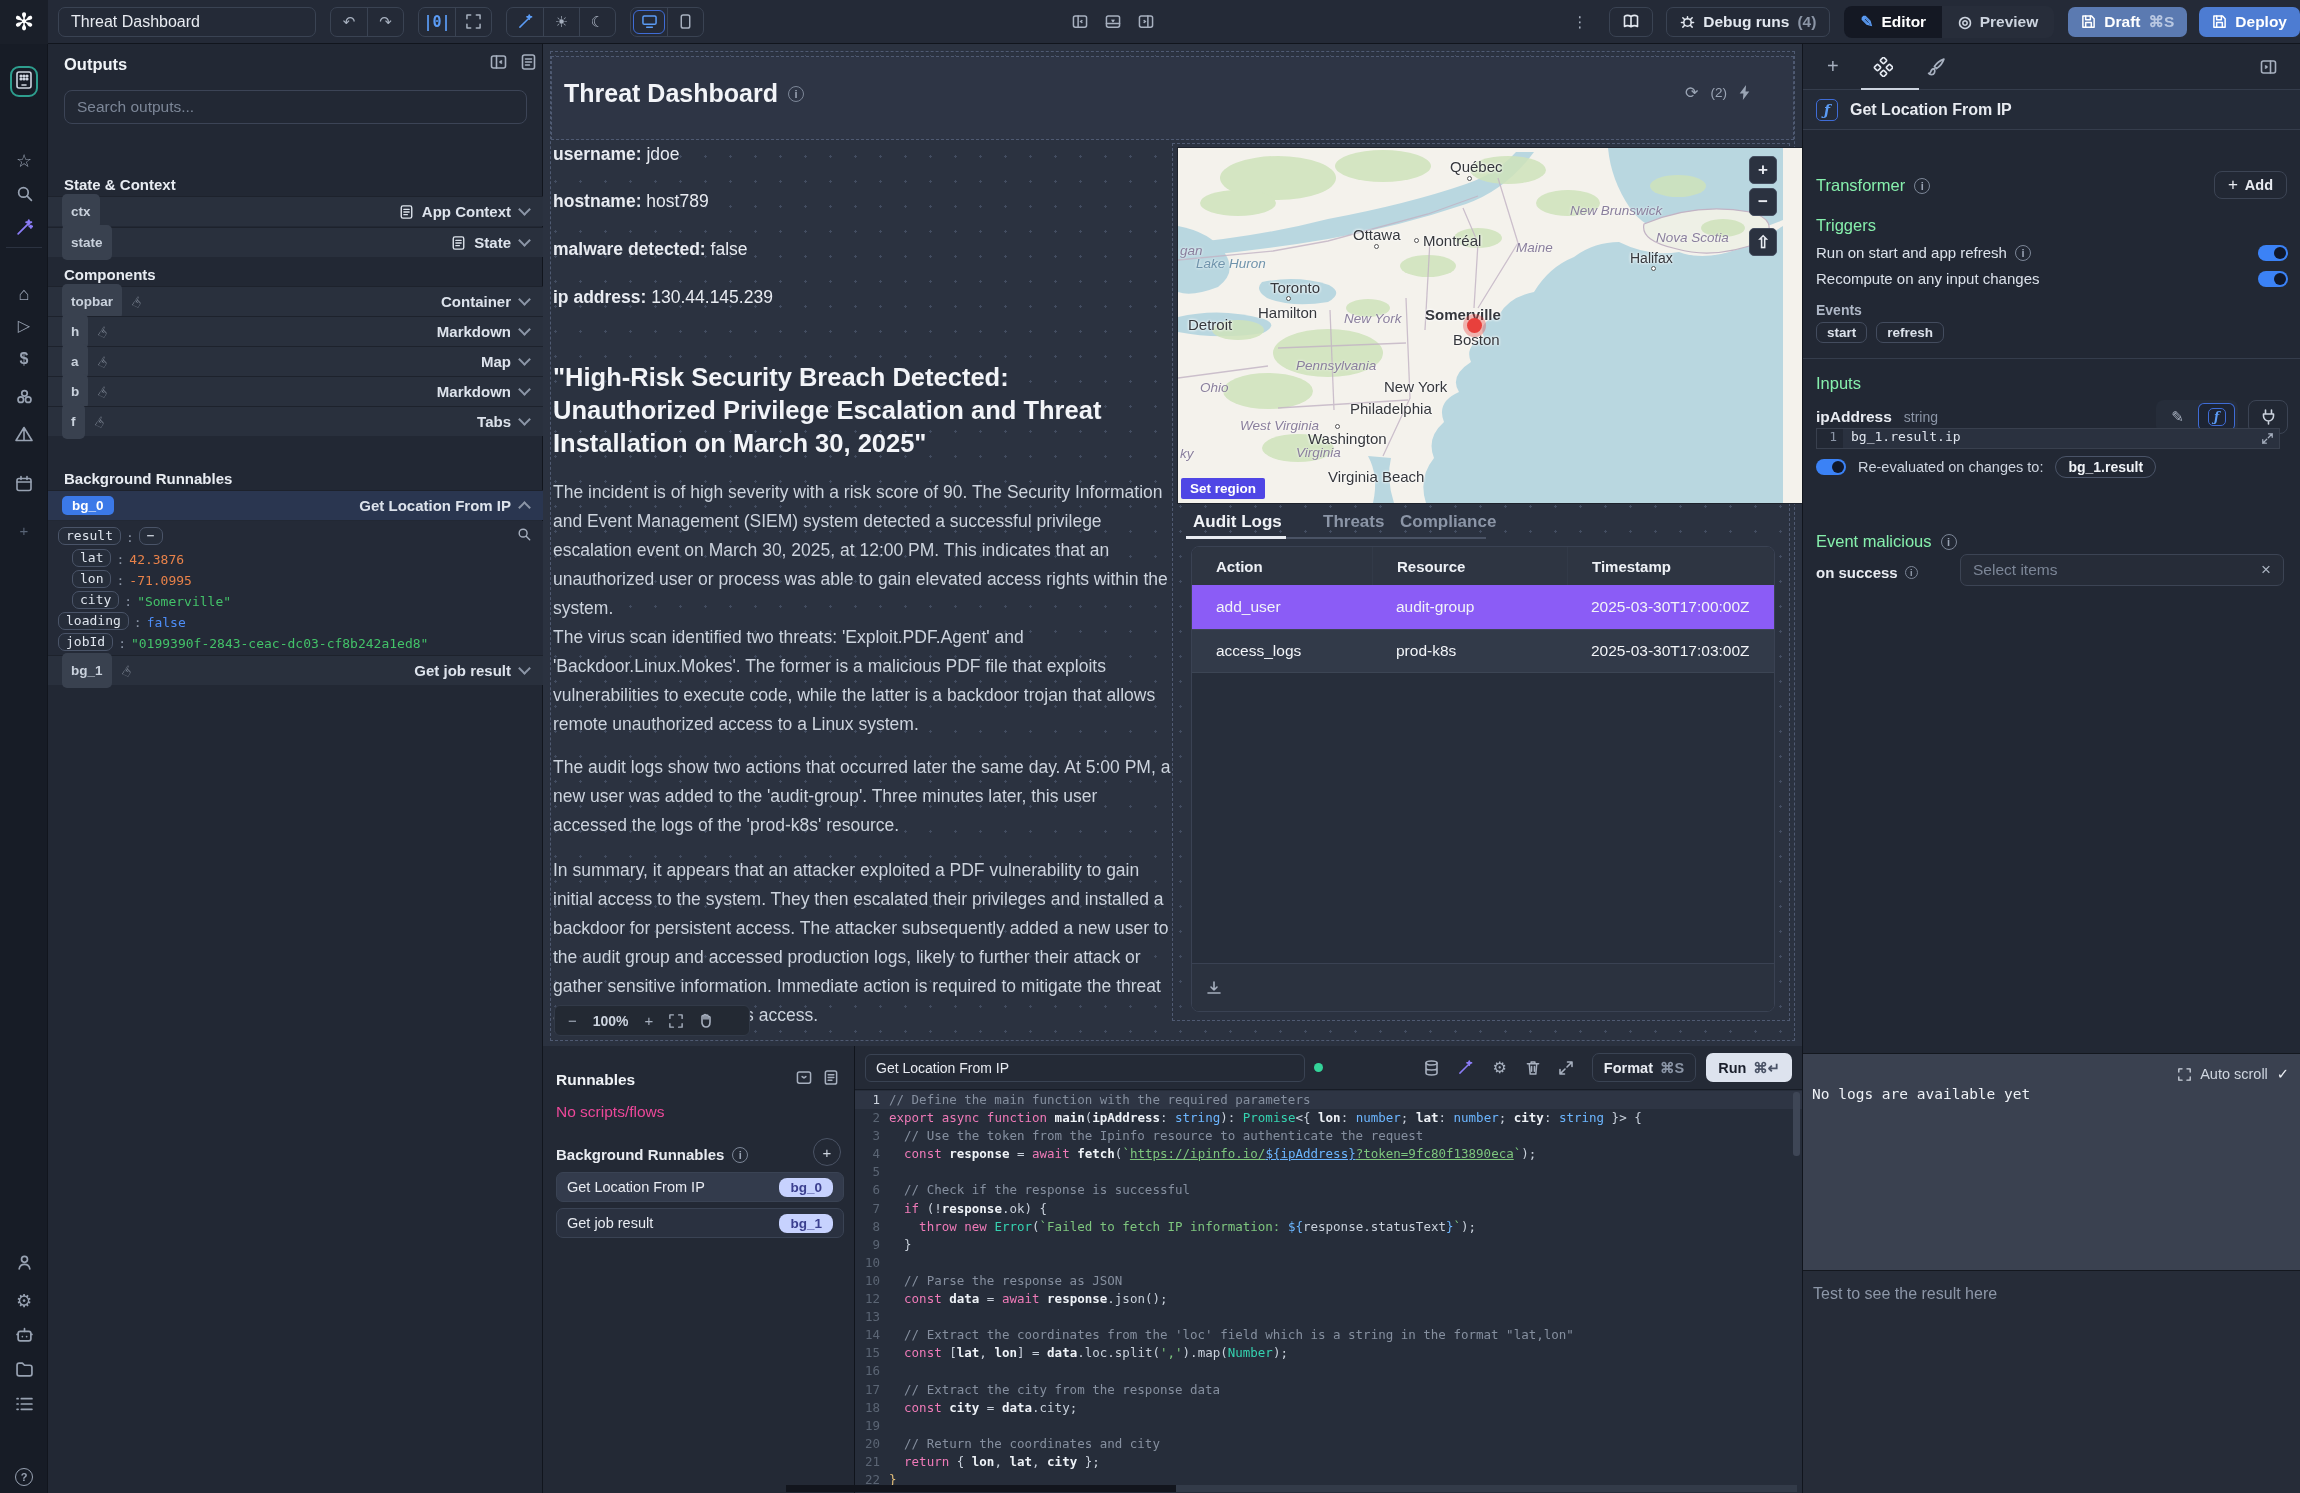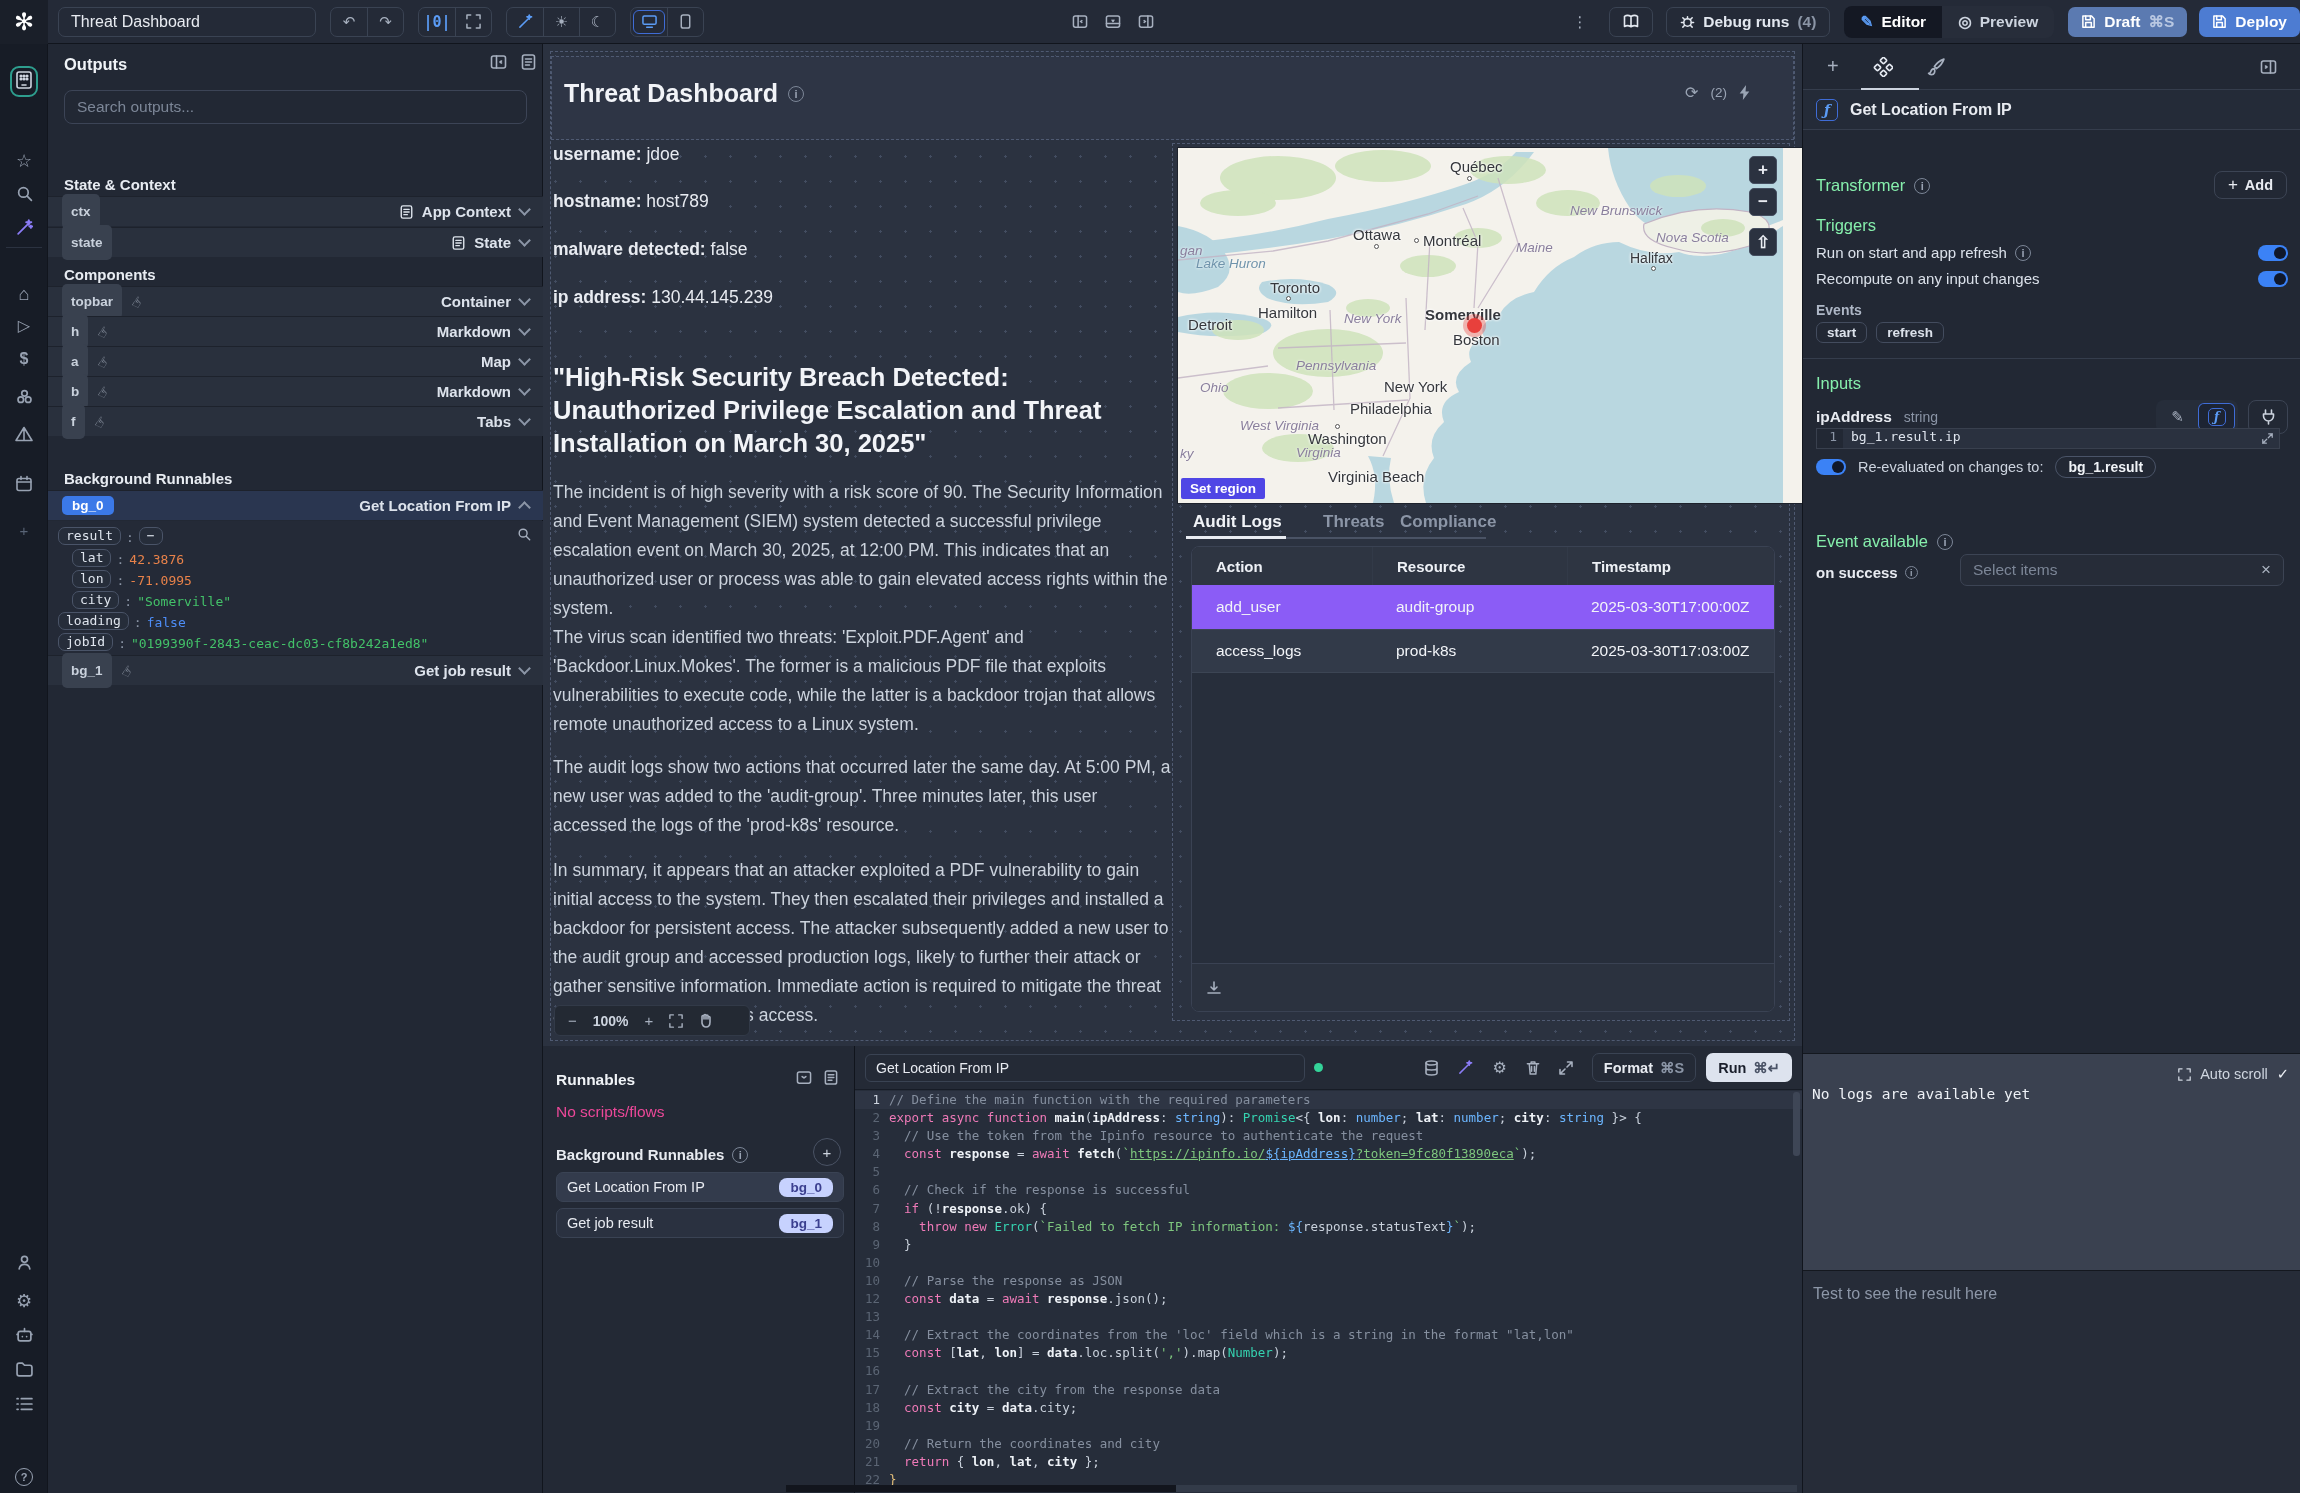--- a/index.html
+++ b/index.html
@@ -789,21 +789,21 @@
           <path d="M8.5 1H13v4.5M13 1 8 6M5.5 13H1V8.5M1 13l5-5"></path>
         </svg>
       </span>
   </div>
   <div class="irow" style="top:412px;gap:12px">
     <span class="tog"></span>
     <span style="font-size:14.5px;color:#cdd4df">Re-evaluated on changes to:</span>
     <span class="rbadge">bg_1.result</span>
   </div>
   <div class="irow" style="top:488px">
-      <span class="ilab">Event available</span>
+      <span class="ilab">Event malicious</span>
       <span class="infoc" style="margin-left:9px">i</span>
     </div>
   <div class="irow" style="top:520px">
       <span style="font-weight:700;font-size:15px">on success</span>
       <span class="infoc" style="margin-left:7px;width:13px;height:13px;font-size:9px">i</span>
     </div>
   <div id="selbox">
     <span>Select items</span>
     <span style="margin-left:auto;color:#aab3c0;font-size:17px">×</span>
   </div>

